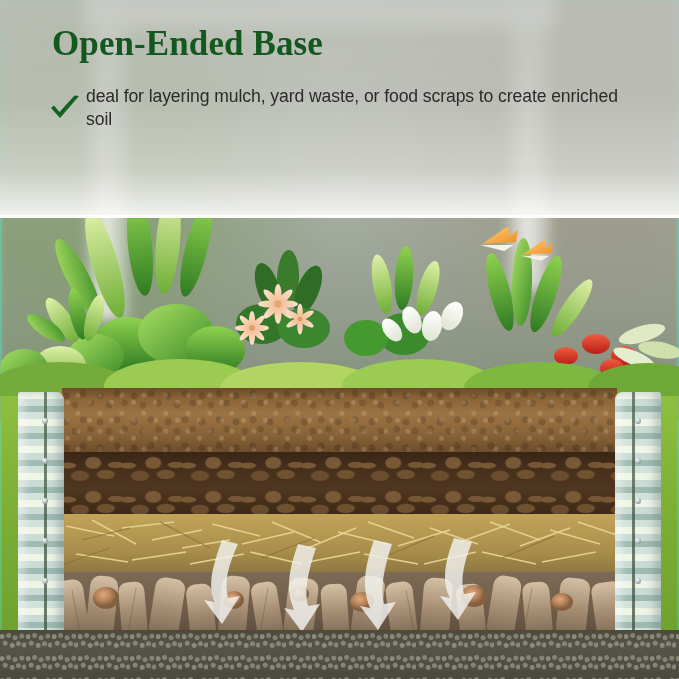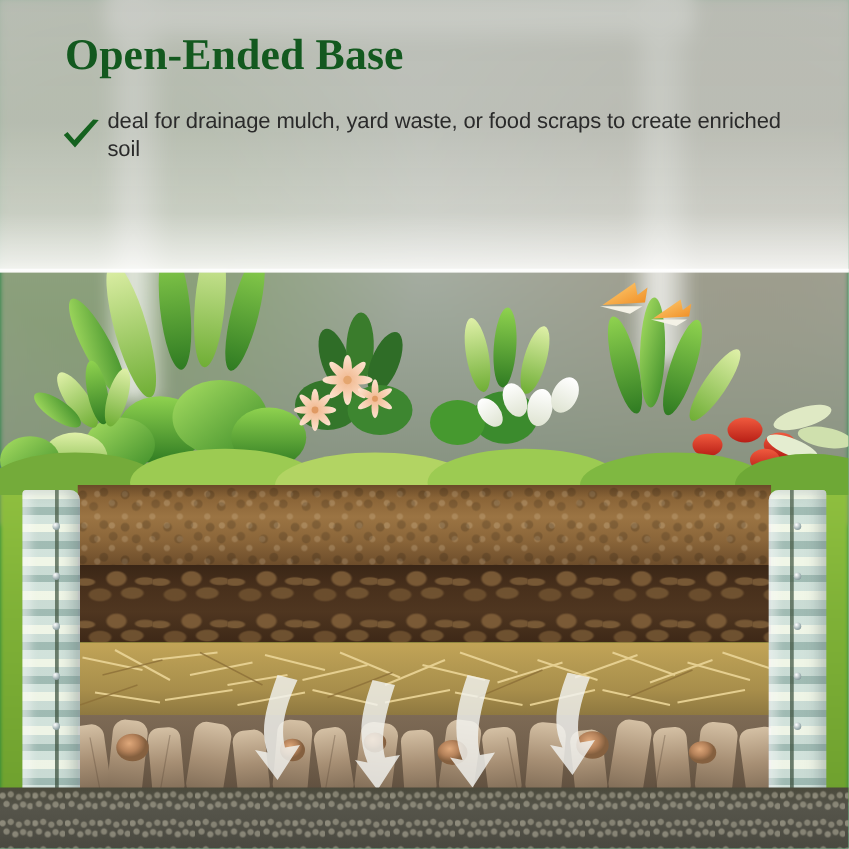--- a/index.html
+++ b/index.html
@@ -9,21 +9,21 @@
   }
   body {
     font-family: "Liberation Sans", sans-serif;
   }
 
   .poster {
     position: relative;
     width: 679px;
     height: 679px;
     overflow: hidden;
-    background: #15803d;
+    background: #5eead4;
   }
 
   
   .scene {
     position: absolute;
     inset: 0;
     overflow: hidden;
   }
 
   
@@ -513,20 +513,20 @@
     <div class="title">Open-Ended Base</div>
 
     <div class="bullets">
 
       <div class="bullet">
         <span class="check">
           <svg viewBox="0 0 34 28" width="34" height="28" aria-hidden="true">
             <path d="M3 13 L12 23 L31 1 L26.5 0.5 L11.5 17 L6 10.5 Z" fill="currentColor"></path>
           </svg>
         </span>
-        <span class="btext">deal for drainage mulch, yard waste, or food scraps to create enriched soil</span>
+        <span class="btext">deal for layering mulch, yard waste, or food scraps to create enriched soil</span>
       </div>
 
 
     </div>
   </div>
 
 </div>
 
 </body></html>

